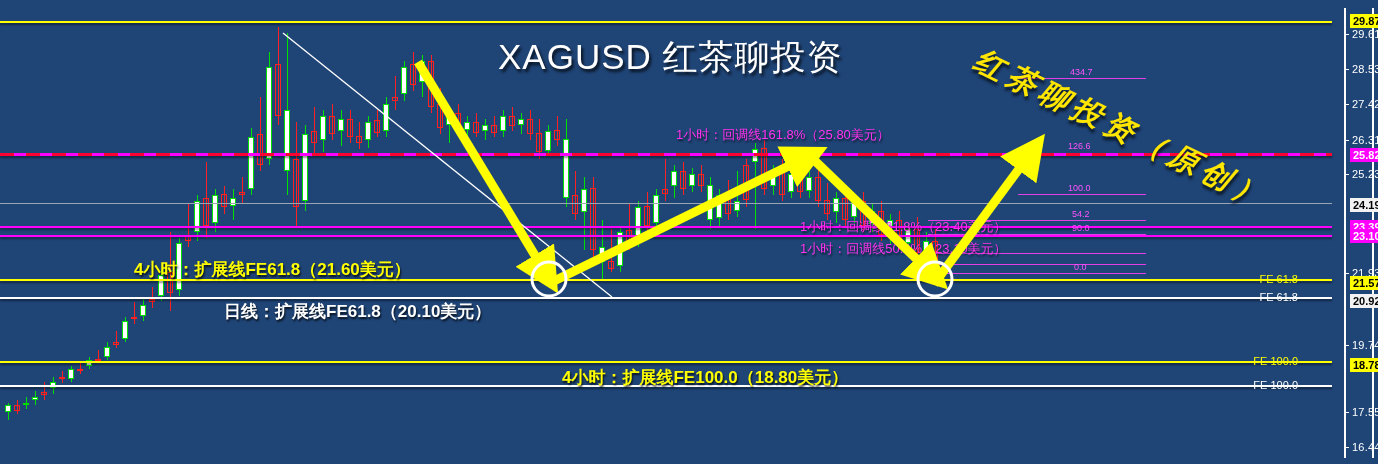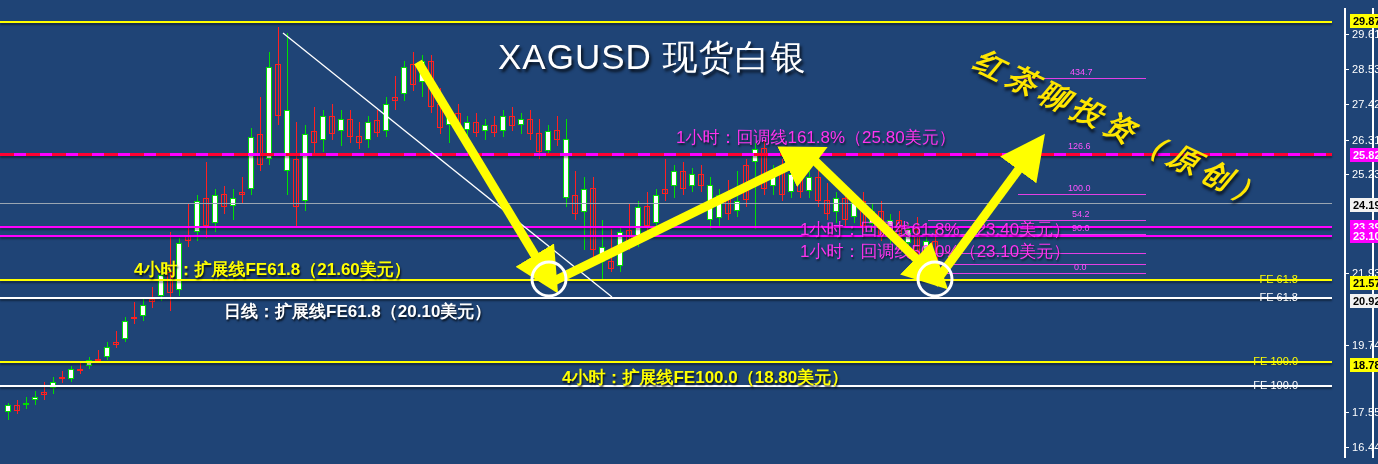--- a/index.html
+++ b/index.html
@@ -68,21 +68,21 @@
   .anno{position:absolute;white-space:nowrap;z-index:7;}
   .anno.y{
     color:#ffff00;font-size:17px;font-weight:bold;
     text-shadow:1px 2px 2px rgba(0,0,0,.75);
   }
   .anno.w{
     color:#ffffff;font-size:17px;font-weight:bold;
     text-shadow:1px 2px 2px rgba(0,0,0,.75);
   }
   .anno.m{
-    color:#ff33ee;font-size:17px;font-weight:normal;
+    color:#ff33ee;font-size:13px;font-weight:normal;
     text-shadow:1px 2px 2px rgba(0,0,0,.6);
   }
   
   #chart-title{
     position:absolute;left:498px;top:34px;
     font-size:35px;color:#ffffff;font-weight:normal;
     letter-spacing:1px;white-space:nowrap;
     text-shadow:2px 3px 3px rgba(0,0,0,.75);
     z-index:7;
   }
@@ -569,21 +569,21 @@
     <line x1="548" y1="284" x2="805" y2="158" stroke="#ffff00" stroke-width="9" marker-end="url(#ah)"></line>
 
     <line x1="812" y1="158" x2="930" y2="272" stroke="#ffff00" stroke-width="9" marker-end="url(#ah)"></line>
 
     <line x1="934" y1="284" x2="1030" y2="154" stroke="#ffff00" stroke-width="9" marker-end="url(#ah)"></line>
 
     <circle cx="549" cy="279" r="17" fill="none" stroke="#ffffff" stroke-width="3"></circle>
     <circle cx="935" cy="279" r="17" fill="none" stroke="#ffffff" stroke-width="3"></circle>
   </svg>
 
-  <div id="chart-title">XAGUSD 现货白银</div>
+  <div id="chart-title">XAGUSD 红茶聊投资</div>
 
   <div id="watermark">红茶聊投资（原创）</div>
 
   <div id="annotations">
       <div class="anno m" style="left: 676px; top: 126px;">1小时：回调线161.8%（25.80美元）</div>
       <div class="anno m" style="left: 800px; top: 218px;">1小时：回调线61.8%（23.40美元）</div>
       <div class="anno m" style="left: 800px; top: 240px;">1小时：回调线50.0%（23.10美元）</div>
       <div class="anno y" style="left: 134px; top: 258px;">4小时：扩展线FE61.8（21.60美元）</div>
       <div class="anno w" style="left: 224px; top: 300px;">日线：扩展线FE61.8（20.10美元）</div>
       <div class="anno y" style="left: 562px; top: 366px;">4小时：扩展线FE100.0（18.80美元）</div>

